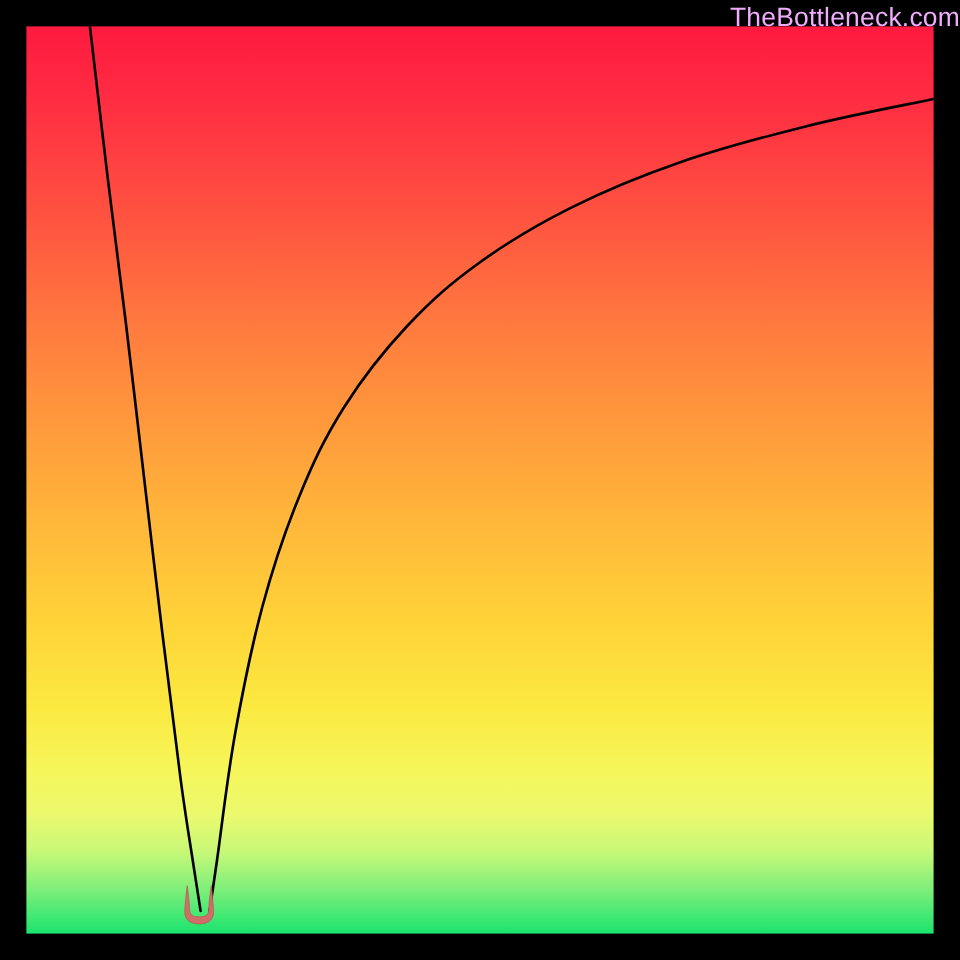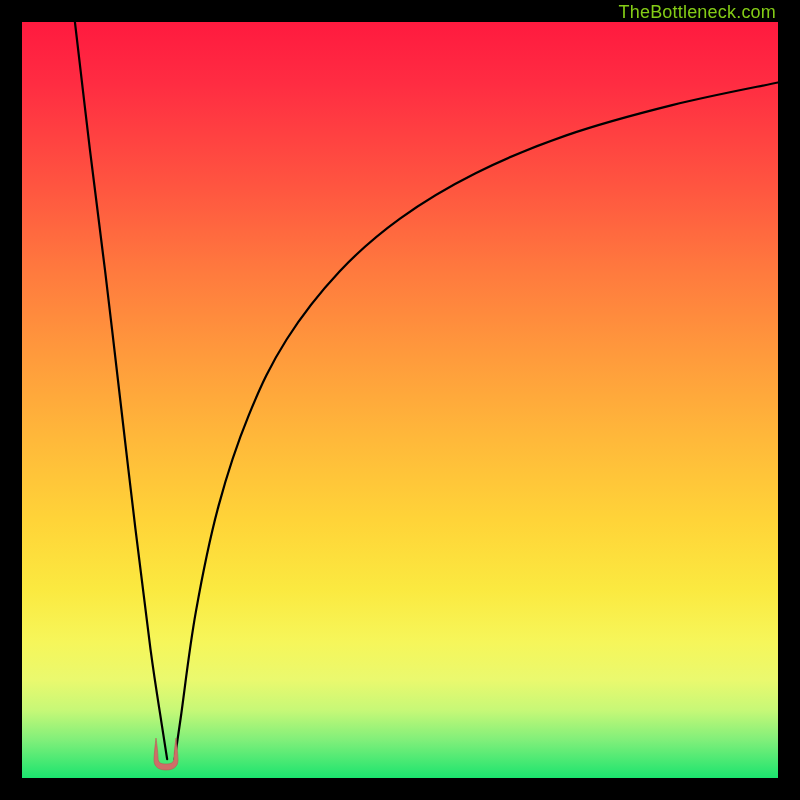--- a/index.html
+++ b/index.html
@@ -38,24 +38,24 @@
       #f6f65a 82%,
       #eaf96e 87%,
       #c7f877 91%,
       #80ef7a 95%,
       #1be46e 100%
     );
   }
   .watermark {
     position: absolute;
     top: 2px;
-    right: 24px;
-    font-size: 18px;
+    right: 0;
+    font-size: 22px;
     font-weight: 500;
-    color: #84cc16;
+    color: #f0abfc;
     letter-spacing: 0.2px;
   }
   svg.curves {
     position: absolute;
     left: 0;
     top: 0;
     width: 756px;
     height: 756px;
   }
   .marker {

